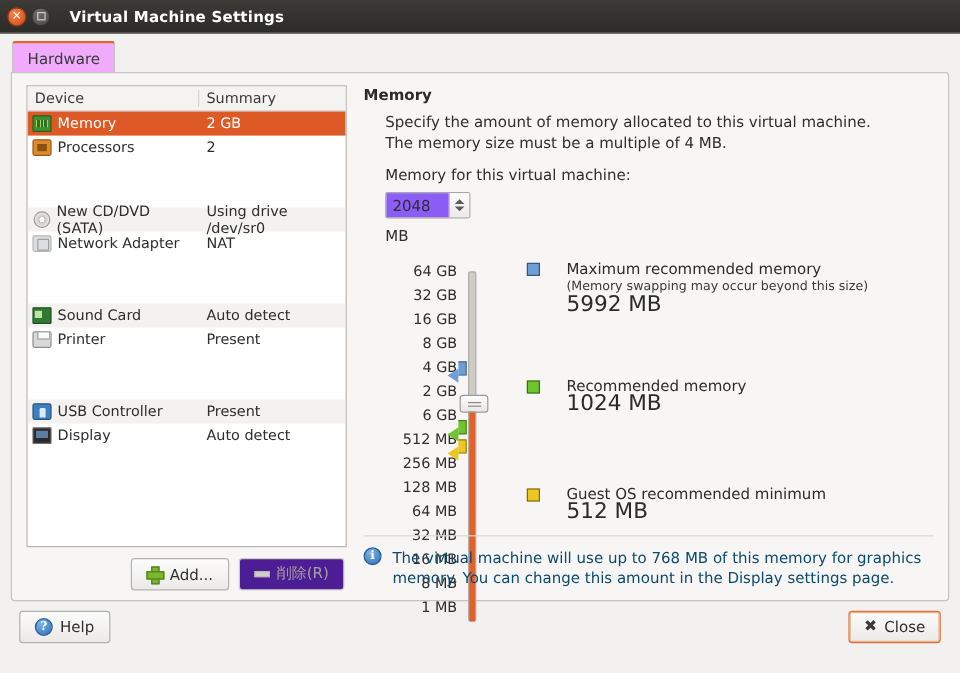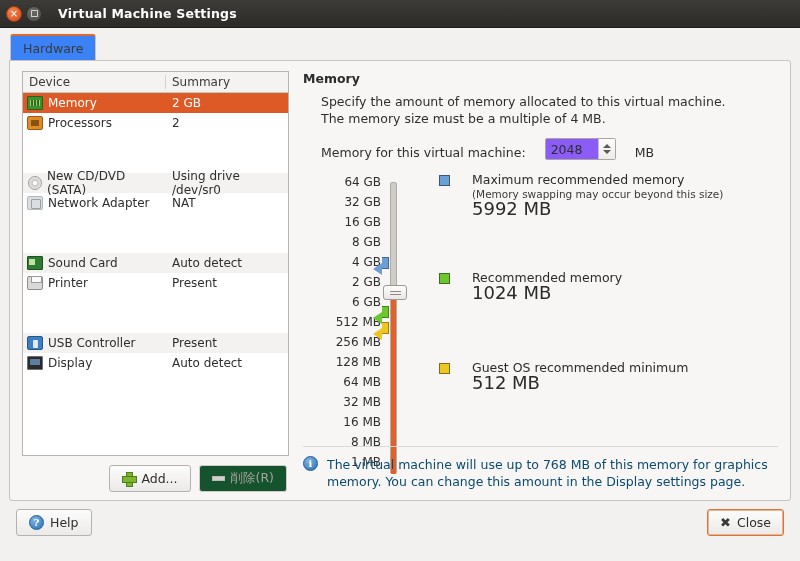--- a/index.html
+++ b/index.html
@@ -33,21 +33,21 @@
     margin-left: 12px; letter-spacing: 0.2px;
   }
 
   
   .tabstrip { height: 32px; position: relative; padding-left: 10px;
               display: flex; align-items: flex-end; }
   .tab {
     height: 26px; padding: 0 12px;
     display: flex; align-items: center;
     font-size: 12.5px; color: #3a3a38;
-    background: #3b82f6;
+    background: #f0abfc;
     border: 1px solid #c7c3bf;
     border-bottom: none;
     border-top: 2px solid #e06a2b;
     border-radius: 3px 3px 0 0;
     position: relative; z-index: 2;
   }
 
   
   .content-frame {
     margin: 0 9px;
@@ -109,21 +109,21 @@
 
   
   .btn {
     display: inline-flex; align-items: center; justify-content: center; gap: 6px;
     height: 27px; padding: 0 12px;
     font-size: 12.5px; color: #2e2e2e;
     background: linear-gradient(to bottom, #fcfcfc 0%, #eceae8 100%);
     border: 1px solid #b5b1ad; border-radius: 3px;
     cursor: pointer; white-space: nowrap;
   }
-  .btn.disabled { color: #a6a29e; background: #14532d; border-color: #cfcbc7; cursor: default; }
+  .btn.disabled { color: #a6a29e; background: #4c1d95; border-color: #cfcbc7; cursor: default; }
   .btn.focus-ring { border-color: #d9743a; box-shadow: 0 0 0 1px #e8b48f inset; }
   .plus-icon { width: 13px; height: 13px; position: relative; flex: none; }
   .plus-icon::before, .plus-icon::after {
     content: ""; position: absolute; background: #7db52f; border: 1px solid #4f7d18;
   }
   .plus-icon::before { left: 4px; top: 0; width: 5px; height: 13px; }
   .plus-icon::after { left: 0; top: 4px; width: 13px; height: 5px; }
   .minus-icon { width: 13px; height: 5px; background: #d2cfcb; border: 1px solid #bdb9b5; flex: none; }
   .help-icon, .info-icon {
     width: 15px; height: 15px; border-radius: 50%; flex: none;
@@ -132,21 +132,21 @@
     color: #fff; font-size: 10px; font-weight: bold;
     display: flex; align-items: center; justify-content: center;
     font-family: "DejaVu Serif", serif;
   }
   .x-icon { font-size: 13px; color: #3a3a38; line-height: 1; flex: none; }
 
   
   .right-col { flex: 1; padding: 10px 12px 0 8px; position: relative; }
   .panel-title { font-size: 12.5px; font-weight: bold; color: #2b2b2b; margin-bottom: 7px; }
   .panel-desc { margin-left: 18px; font-size: 12.5px; line-height: 17px; color: #2e2e2e; max-width: 420px; }
-  .mem-field-row { margin-left: 18px; margin-top: 11px; display: flex; align-items: flex-end; gap: 19px; }
+  .mem-field-row { margin-left: 18px; margin-top: 11px; display: flex; align-items: flex-start; gap: 7px; flex-direction: column; }
   .mem-label { font-size: 12.5px; }
   .spinbox { display: flex; align-items: stretch; height: 22px;
              border: 1px solid #a9a5a1; background: #fff; border-radius: 2px; }
   .spin-value { width: 52px; padding: 0 5px; display: flex; align-items: center;
                 font-size: 12.5px; background: #8b5cf6; }
   .spin-arrows { width: 17px; border-left: 1px solid #c4c0bc;
                  background: linear-gradient(to bottom,#fbfbfb,#edebe9);
                  display: flex; flex-direction: column; align-items: center;
                  justify-content: center; gap: 2px; }
   .spin-arrows i { display: block; width: 0; height: 0; border-left: 4px solid transparent;

